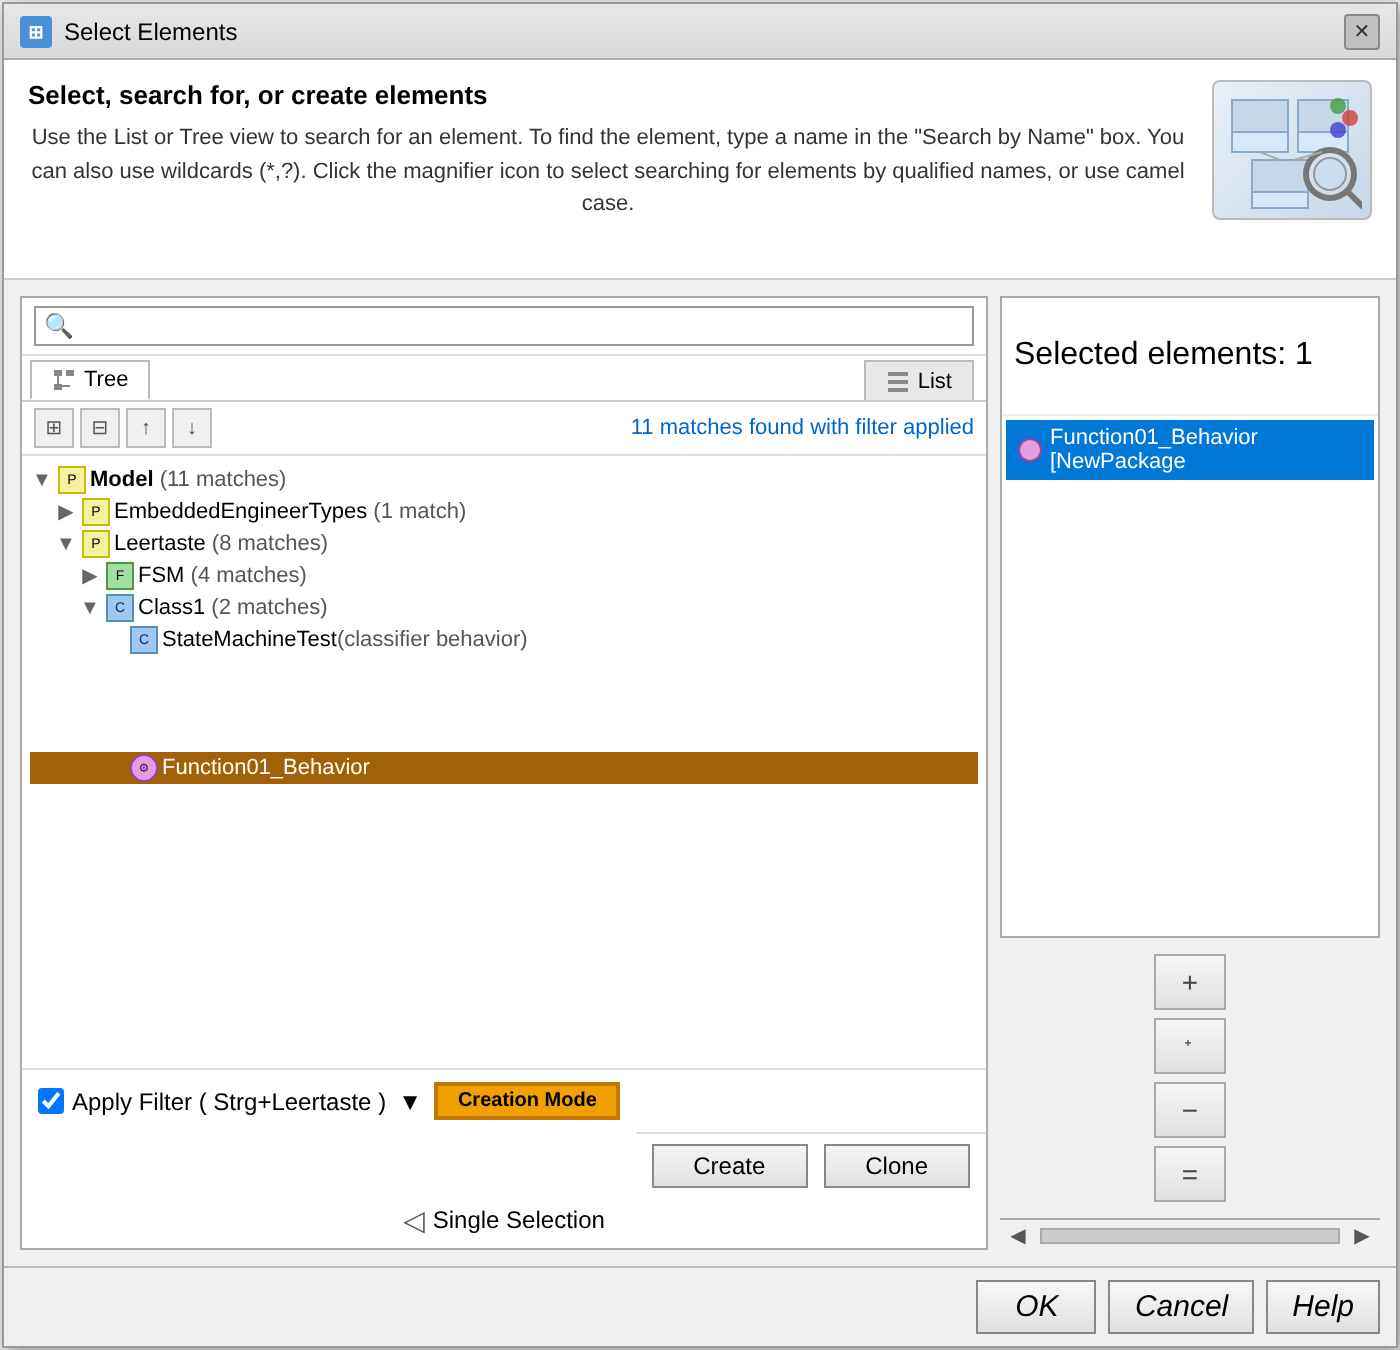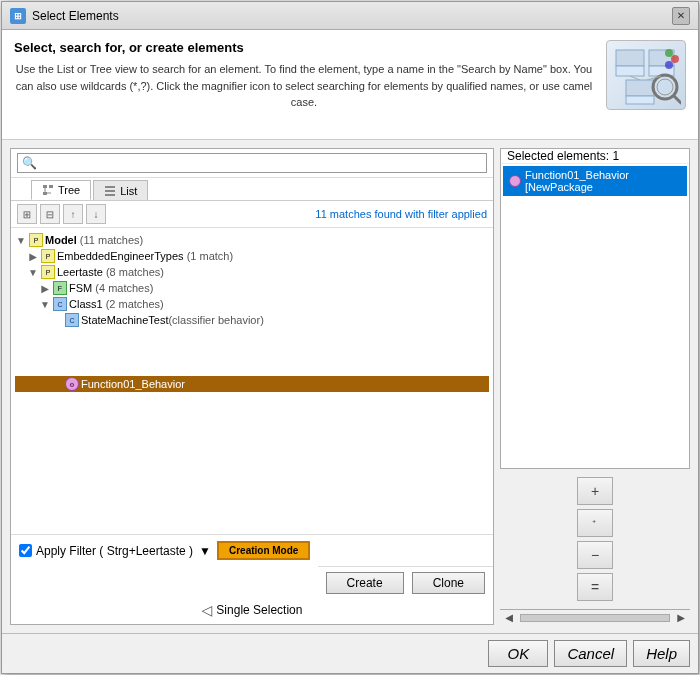--- a/index.html
+++ b/index.html
@@ -140,21 +140,22 @@
     .search-input {
       border: none;
       outline: none;
       font-size: 12px;
       flex: 1;
       background: transparent;
     }
     .tabs-row {
       display: flex;
       border-bottom: 1px solid #ccc;
-      padding: 2px 20px 0;
+      padding: 2px 4px 0;
+      justify-content: space-between;
     }
     .tab {
       padding: 3px 10px;
       border: 1px solid #bbb;
       border-bottom: none;
       background: #e8e8e8;
       cursor: pointer;
       font-size: 11px;
       display: flex;
       align-items: center;
@@ -317,22 +318,22 @@
       gap: 4px;
     }
     .selected-elements-panel {
       flex: 1;
       background: white;
       border: 1px solid #aaa;
       display: flex;
       flex-direction: column;
     }
     .selected-header {
-      padding: 0 6px;
-      font-size: 12px;
+      padding: 20px 6px;
+      font-size: 16px;
       border-bottom: 1px solid #eee;
     }
     .selected-item {
       padding: 3px 6px;
       font-size: 11px;
       background: #0078d7;
       color: white;
       display: flex;
       align-items: center;
       gap: 4px;

